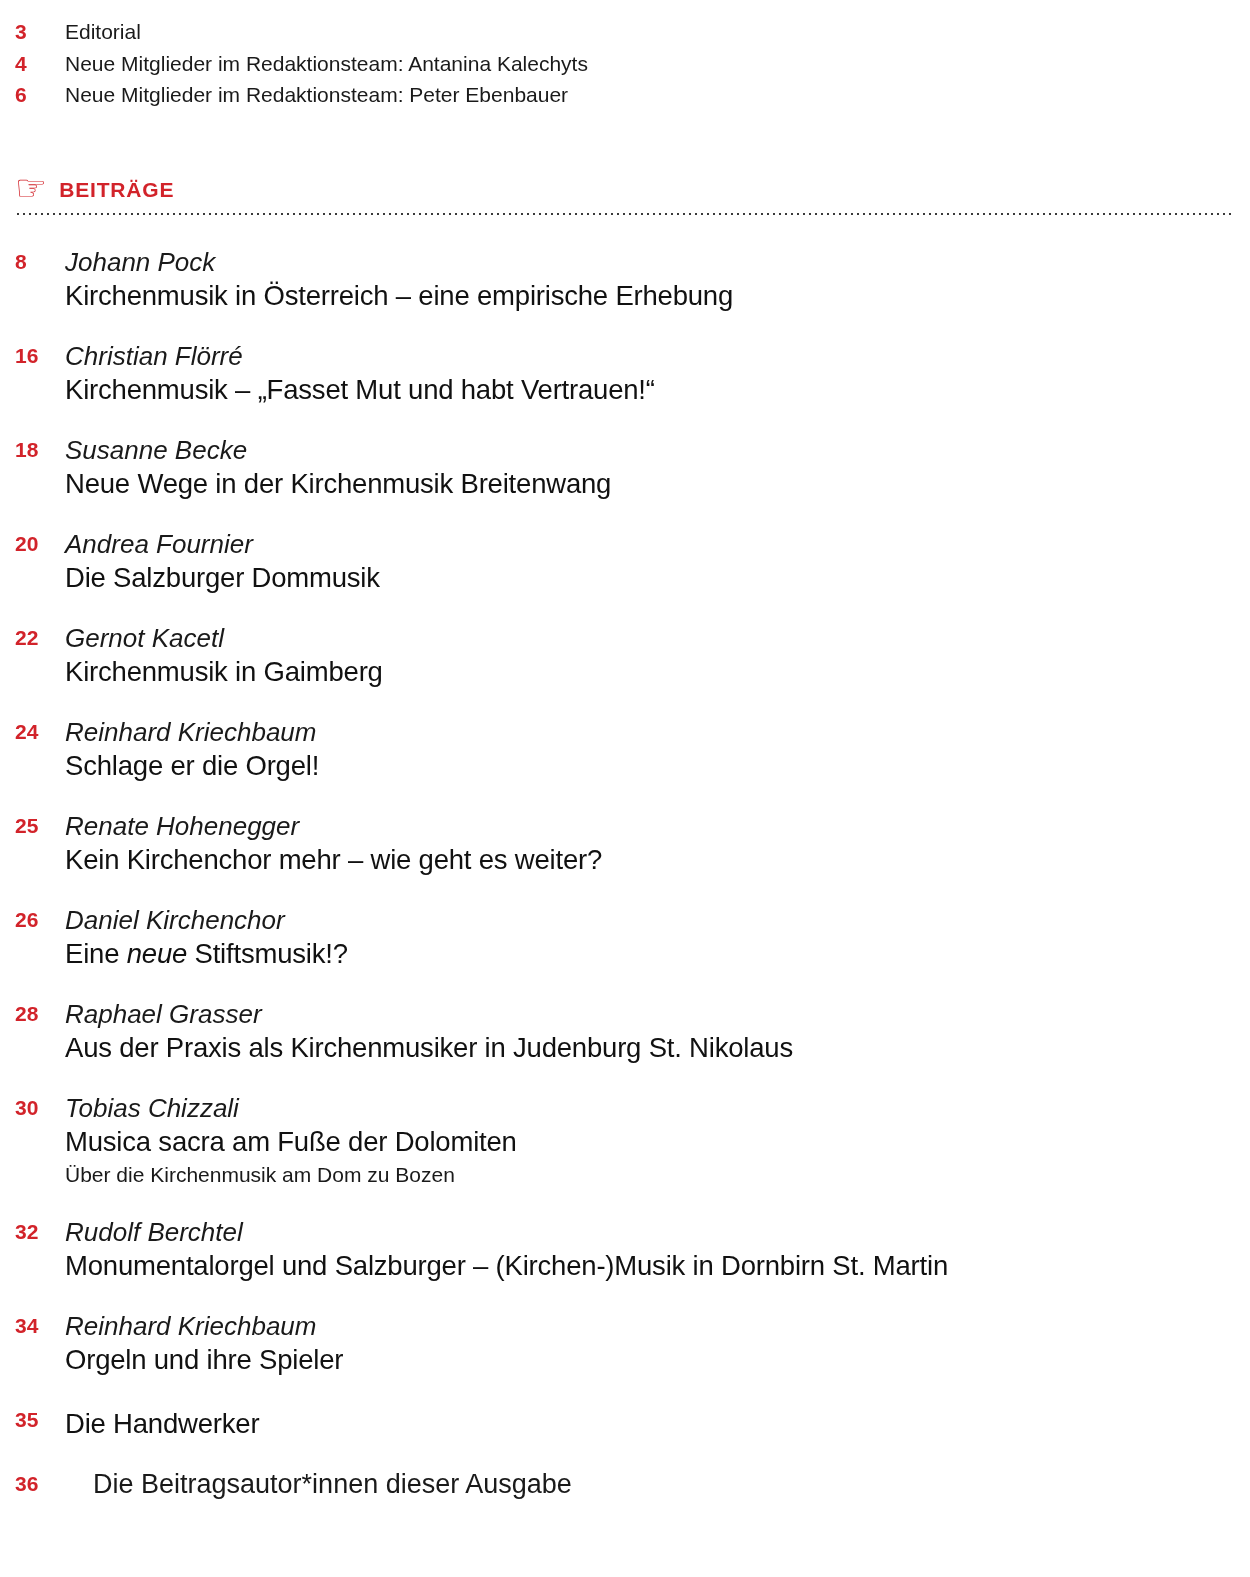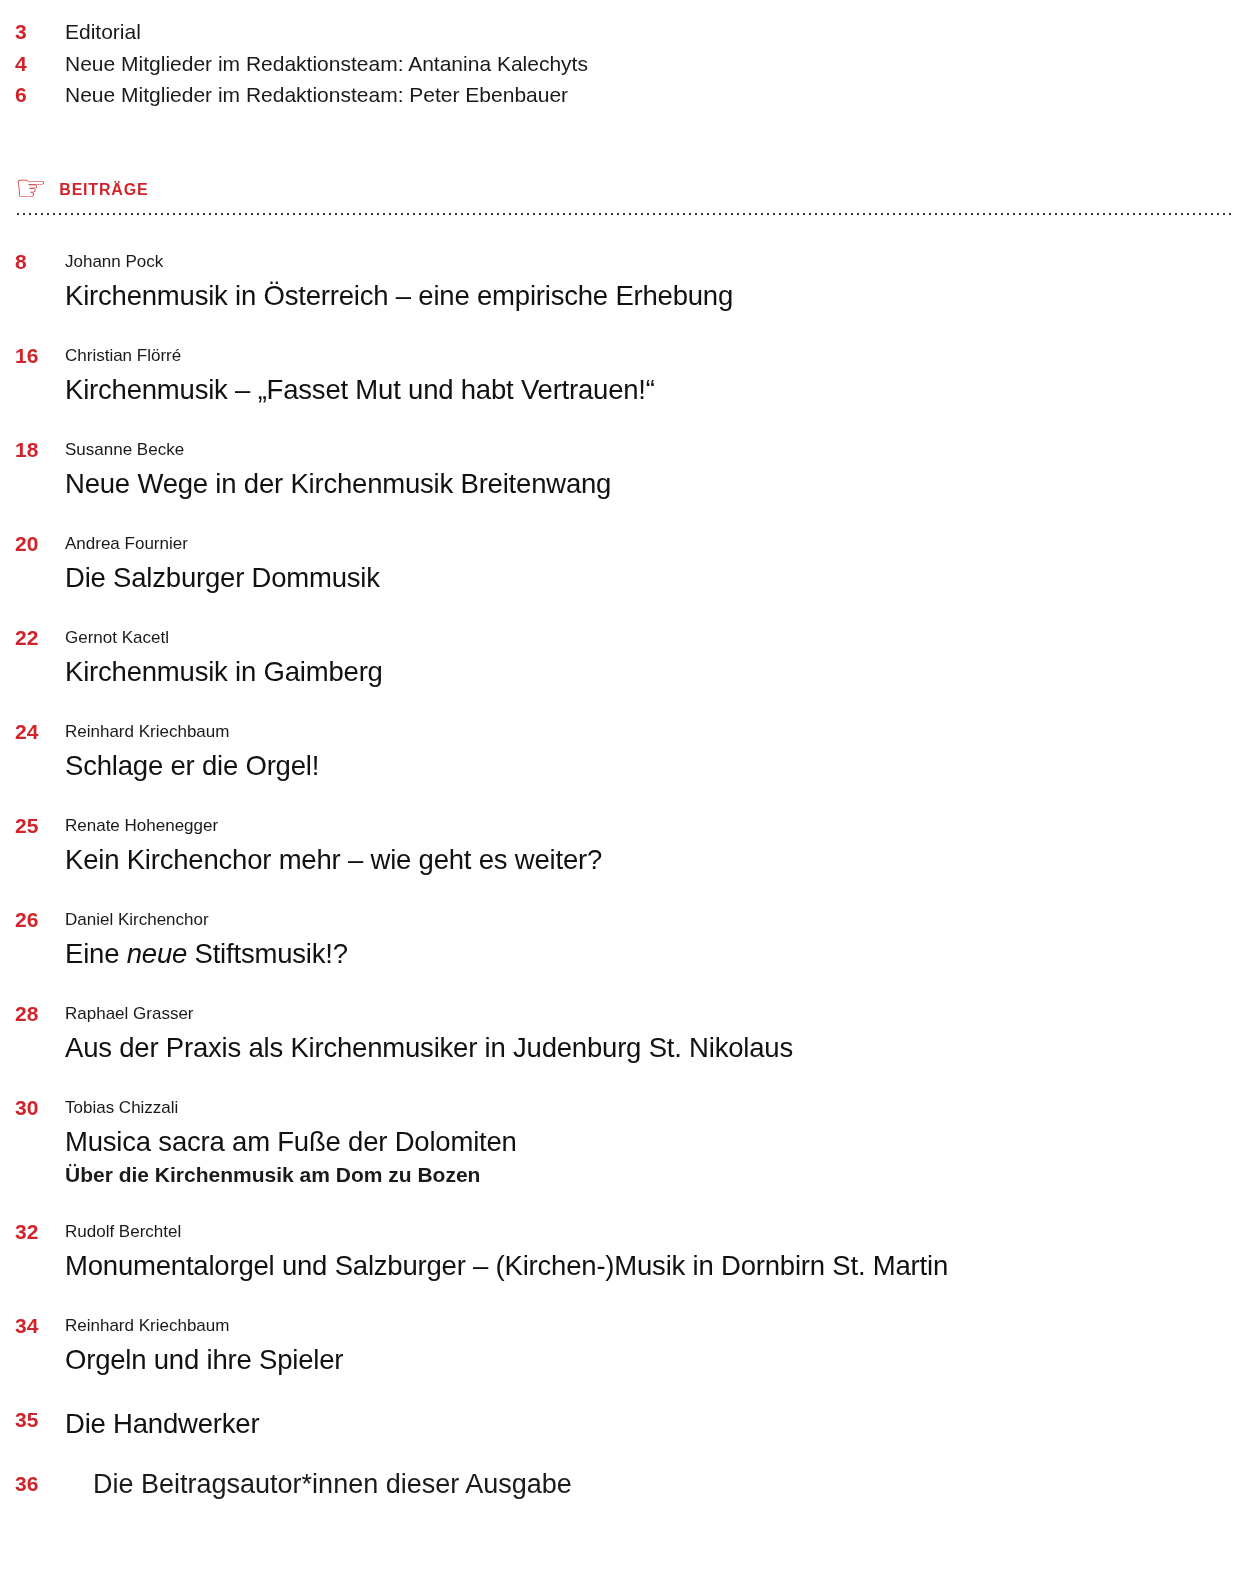--- a/index.html
+++ b/index.html
@@ -24,42 +24,42 @@
   
   .section-header { margin-top: 66px; display: flex; align-items: center; gap: 12px; }
   .hand-icon {
     color: var(--red);
     font-family: "DejaVu Sans", sans-serif;
     font-size: 36px; line-height: 26px;
     transform: translateY(-2px);
   }
   .section-label {
     color: var(--red); font-weight: 700;
-    font-size: 16px; letter-spacing: 0.8px;
+    font-size: 21px; letter-spacing: 0.8px;
   }
   .dotted-line {
     margin-top: 9px; height: 4px; width: 100%;
     background-image: radial-gradient(circle, var(--dot) 1.1px, transparent 1.35px);
     background-size: 6px 4px;
     background-repeat: repeat-x;
     background-position: left center;
   }
 
   
   .entries { margin-top: 31px; }
   .entry { margin-bottom: 27px; }
   .entry .num-col { font-size: 21px; line-height: 30px; }
   .entry-body { flex: 1 1 auto; min-width: 0; }
-  .author { font-size: 17px; line-height: 30px; color: var(--ink); font-weight: 400; }
+  .author { font-size: 26px; line-height: 30px; color: var(--ink); font-weight: 400; font-style: italic; }
   .title {
     font-size: 27.5px; font-weight: 400; line-height: 37px;
     letter-spacing: -0.2px; color: #111111;
   }
   .title .italic-part { font-style: italic; }
-  .subtitle { font-size: 21px; line-height: 30px; font-weight: 700; }
+  .subtitle { font-size: 21px; line-height: 30px; font-weight: 400; }
   .plain-line { font-size: 27px; line-height: 30px; font-weight: 400; }
   .entry.plain { margin-bottom: 0; gap: 28px; }
 </style>
 </head>
 <body>
 
 <div class="page">
 
   <div id="top-list">
   <div class="row top-item">

